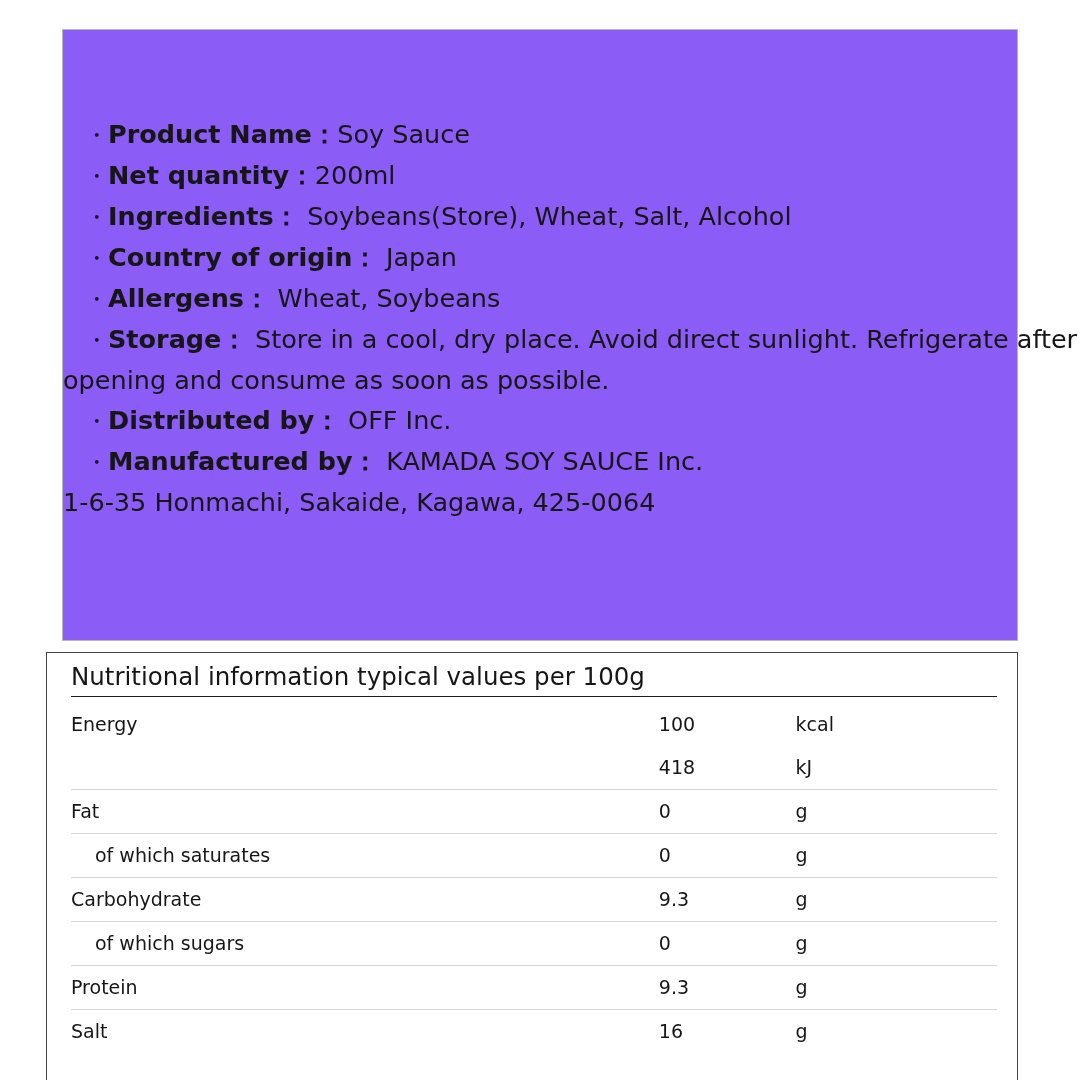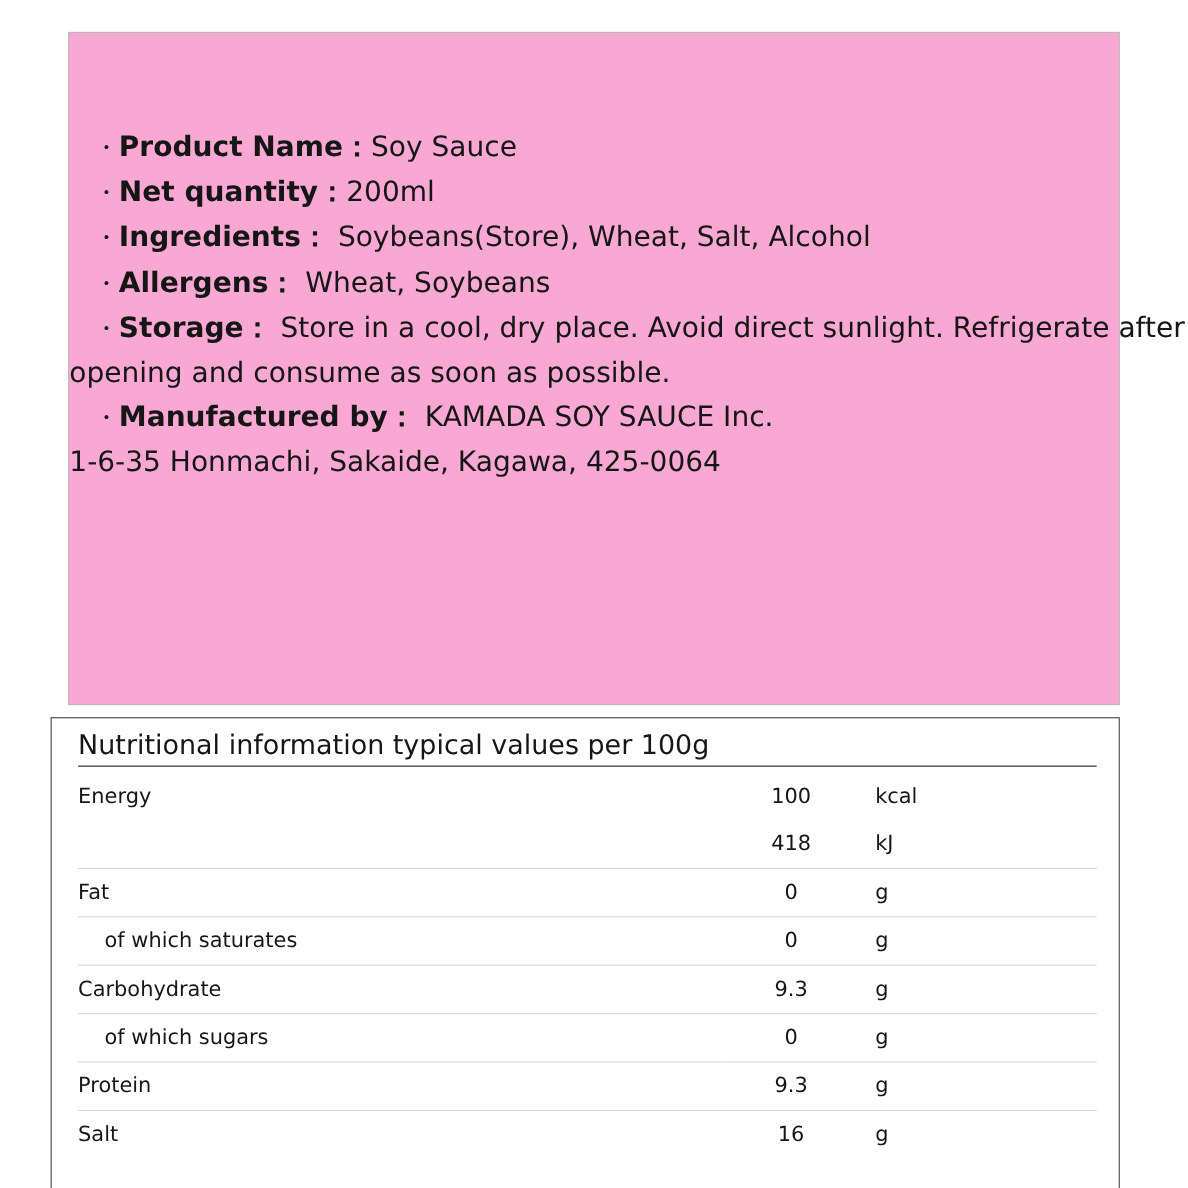--- a/index.html
+++ b/index.html
@@ -26,21 +26,21 @@
 
   
   .info-panel {
     position: absolute;
     left: 62px;
     top: 29px;
     width: 956px;
     height: 612px;
     border: 1px solid #b9b9b9;
     box-sizing: border-box;
-    background: #f9a8d4;
+    background: #8b5cf6;
   }
 
   .info-body {
     position: absolute;
     left: 0px;
     top: 84px;
     width: 956px;
   }
 
   .info-line {
@@ -108,21 +108,21 @@
     padding: 6px 0 7px 0;
     color: #161616;
     vertical-align: baseline;
   }
   .nutri-table tr td.c-name {
     text-align: left;
     width: 560px;
     white-space: nowrap;
   }
   .nutri-table tr td.c-val {
-    text-align: center;
+    text-align: left;
     width: 120px;
     padding-right: 0px;
     white-space: nowrap;
   }
   .nutri-table tr td.c-unit {
     text-align: left;
     width: 200px;
     padding-left: 16px;
     white-space: nowrap;
   }
@@ -139,23 +139,25 @@
 </head>
 <body>
 
 <div class="page">
 
   <div class="info-panel">
     <div class="info-body" id="info-lines">
         <div class="info-line indent"><span class="bullet">・</span><span class="lbl">Product Name</span><span class="colon">：</span><span class="val">Soy Sauce</span></div>
         <div class="info-line indent"><span class="bullet">・</span><span class="lbl">Net quantity</span><span class="colon">：</span><span class="val">200ml</span></div>
         <div class="info-line indent"><span class="bullet">・</span><span class="lbl">Ingredients</span><span class="colon">：</span><span class="val"> Soybeans(Store), Wheat, Salt, Alcohol</span></div>
+        <div class="info-line indent"><span class="bullet">・</span><span class="lbl">Country of origin</span><span class="colon">：</span><span class="val"> Japan</span></div>
         <div class="info-line indent"><span class="bullet">・</span><span class="lbl">Allergens</span><span class="colon">：</span><span class="val"> Wheat, Soybeans</span></div>
         <div class="info-line indent"><span class="bullet">・</span><span class="lbl">Storage</span><span class="colon">：</span><span class="val"> Store in a cool, dry place. Avoid direct sunlight. Refrigerate after</span></div>
         <div class="info-line cont"><span class="val">opening and consume as soon as possible.</span></div>
+        <div class="info-line indent"><span class="bullet">・</span><span class="lbl">Distributed by</span><span class="colon">：</span><span class="val"> OFF Inc.</span></div>
         <div class="info-line indent"><span class="bullet">・</span><span class="lbl">Manufactured by</span><span class="colon">：</span><span class="val"> KAMADA SOY SAUCE Inc.</span></div>
         <div class="info-line cont"><span class="val">1-6-35 Honmachi, Sakaide, Kagawa, 425-0064</span></div>
       </div>
   </div>
 
   <div class="nutri-panel">
     <div class="nutri-title">Nutritional information typical values per 100g</div>
     <table class="nutri-table">
       <tbody id="nutri-rows">
           <tr class="row-noline">

